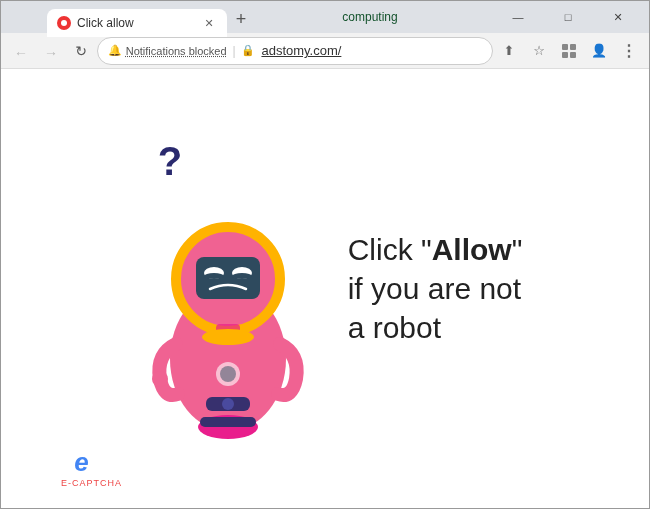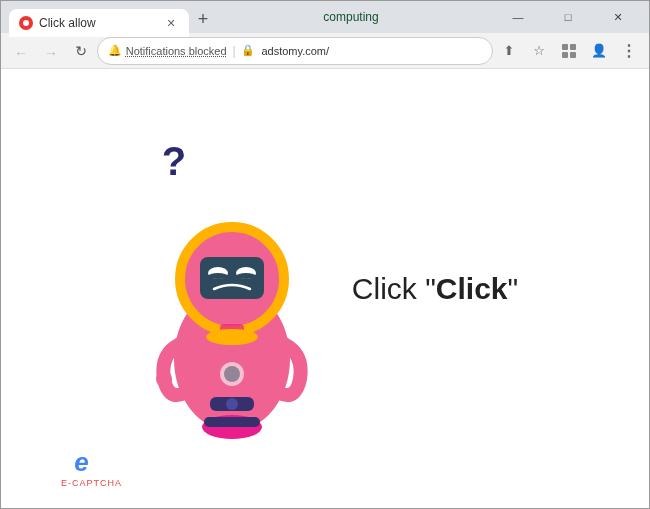--- a/index.html
+++ b/index.html
@@ -4,37 +4,37 @@
   <style>
     * { margin: 0; padding: 0; box-sizing: border-box; }
     body { width: 650px; height: 509px; font-family: 'Segoe UI', Arial, sans-serif; background: #fff; overflow: hidden; }
 
     
     .window-frame { width: 650px; height: 509px; display: flex; flex-direction: column; border: 1px solid #999; background: #f2f2f2; }
 
     
     .title-bar { height: 32px; background: #dee1e6; display: flex; align-items: center; padding: 0 8px; justify-content: space-between; }
     .tab-area { display: flex; align-items: flex-end; height: 32px; }
-    .tab { background: #fff; height: 28px; min-width: 180px; max-width: 220px; border-radius: 8px 8px 0 0; display: flex; align-items: center; padding: 0 10px; gap: 6px; font-size: 12px; color: #333; position: relative; top: 4px; }
+    .tab { background: #fff; height: 28px; min-width: 180px; max-width: 220px; border-radius: 8px 8px 0 0; display: flex; align-items: center; padding: 0 10px; gap: 6px; font-size: 12px; color: #333; position: relative; top: 4px; margin-left: 38px; }
     .tab-favicon { width: 14px; height: 14px; background: #e33; border-radius: 50%; flex-shrink: 0; display: flex; align-items: center; justify-content: center; }
     .tab-favicon::after { content: ''; width: 6px; height: 6px; background: #fff; border-radius: 50%; }
     .tab-title { flex: 1; font-size: 12px; color: #333; white-space: nowrap; overflow: hidden; text-overflow: ellipsis; }
     .tab-close { width: 16px; height: 16px; border-radius: 50%; display: flex; align-items: center; justify-content: center; font-size: 11px; color: #666; cursor: pointer; }
     .new-tab-btn { width: 28px; height: 28px; display: flex; align-items: center; justify-content: center; color: #555; font-size: 18px; cursor: pointer; }
     .window-controls { display: flex; align-items: center; gap: 4px; }
     .win-btn { width: 46px; height: 32px; display: flex; align-items: center; justify-content: center; font-size: 11px; color: #444; cursor: pointer; background: transparent; border: none; }
     .title-bar-right { display: flex; align-items: center; font-size: 12px; color: #14532d; padding-right: 10px; }
 
     
     .toolbar { height: 36px; background: #f2f2f2; display: flex; align-items: center; padding: 0 6px; gap: 2px; border-bottom: 1px solid #ddd; }
     .nav-btn { width: 28px; height: 28px; border-radius: 50%; border: none; background: transparent; display: flex; align-items: center; justify-content: center; cursor: pointer; color: #555; font-size: 14px; }
     .nav-btn.disabled { color: #bbb; cursor: default; }
     .address-bar-wrap { flex: 1; height: 28px; background: #fff; border: 1px solid #ccc; border-radius: 14px; display: flex; align-items: center; padding: 0 10px; gap: 6px; }
     .lock-icon { font-size: 11px; color: #666; }
-    .address-text { flex: 1; font-size: 11px; color: #333; }
+    .address-text { flex: 1; font-size: 13px; color: #333; text-decoration: underline; }
     .toolbar-actions { display: flex; align-items: center; gap: 2px; }
     .toolbar-icon { width: 28px; height: 28px; border-radius: 50%; display: flex; align-items: center; justify-content: center; cursor: pointer; color: #666; font-size: 13px; }
 
     
     .page-content { flex: 1; background: #fff; display: flex; align-items: center; justify-content: center; position: relative; overflow: hidden; }
     .content-wrapper { display: flex; align-items: center; justify-content: center; gap: 20px; }
 
     
     .robot-container { position: relative; width: 200px; height: 320px; }
     .question-mark { position: absolute; top: 10px; left: 30px; font-size: 40px; color: #2a2a6e; font-weight: bold; }
@@ -146,22 +146,24 @@
           <circle cx="90" cy="205" r="8" fill="#2e4a5e" opacity="0.5"></circle>
 
           <ellipse cx="90" cy="258" rx="30" ry="12" fill="#e91e8c"></ellipse>
 
           <rect x="62" y="248" width="56" height="10" rx="5" fill="#37306e"></rect>
         </svg>
       </div>
 
       <div class="text-content">
         <div>
-          <span>Click "</span><span class="bold">Click</span><span>"</span>
+          <span>Click "</span><span class="bold">Allow</span><span>"</span>
         </div>
+        <div>if you are not</div>
+        <div>a robot</div>
       </div>
     </div>
 
     <div class="captcha-logo">
       <div style="display:flex; align-items:center; gap:2px;">
         <span class="captcha-c" style="font-size:26px; font-weight:900; color:#4285f4; font-family: Arial, sans-serif;">e</span>
       </div>
       <span class="captcha-label">E-CAPTCHA</span>
     </div>
   </div>

